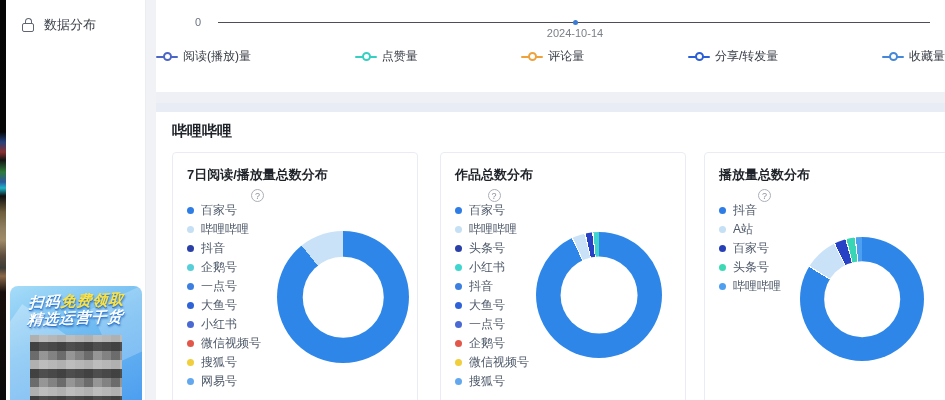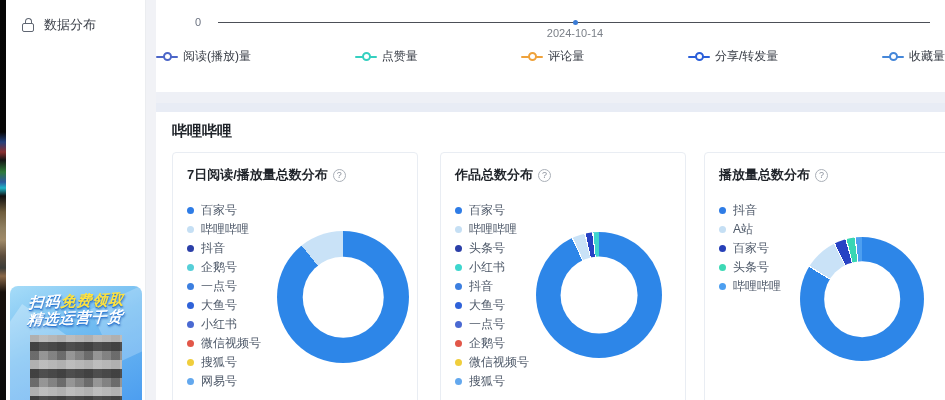--- a/index.html
+++ b/index.html
@@ -48,21 +48,21 @@
 
   
   .band1 { position:absolute; left:156px; top:92px; width:789px; height:11px; background:#eef0f6; }
   .band2 { position:absolute; left:156px; top:103px; width:789px; height:9px; background:#e8ecf5; }
 
   
   .card-dist { position:absolute; left:156px; top:112px; width:789px; height:288px; background:#fff; }
   .dist-title { position:absolute; left:16px; top:10px; font-size:15px; font-weight:bold; color:#1f2329; }
   .inner-card { position:absolute; top:40px; width:246px; height:260px; background:#fff; border:1px solid #e9edf3; border-radius:4px; }
   .ic-1 { left:16px; } .ic-2 { left:284px; } .ic-3 { left:548px; width:248px; }
-  .inner-title { position:absolute; left:14px; top:13px; font-size:13px; font-weight:bold; color:#1f2329; display:flex; align-items:center; gap:5px; }
+  .inner-title { position:absolute; left:14px; top:13px; font-size:13px; font-weight:bold; color:#1f2329; display:flex; align-items:center; gap:5px;flex-direction:column; }
   .help { display:inline-flex; align-items:center; justify-content:center; width:13px; height:13px; border:1px solid #aab0b8; border-radius:50%; font-size:9px; font-weight:normal; color:#8a909b; cursor:pointer; }
   .lg-col { position:absolute; left:14px; top:48px; }
   .lg-row { display:flex; align-items:center; gap:7px; height:19px; cursor:pointer; }
   .lg-dot { width:7px; height:7px; border-radius:50%; flex:0 0 auto; }
   .lg-lbl { font-size:12px; color:#4e5969; white-space:nowrap; }
   .donut { position:absolute; border-radius:50%; }
   .donut::after { content:""; position:absolute; left:50%; top:50%; width:61%; height:61%; transform:translate(-50%,-50%); border-radius:50%; background:#fff; }
   .d-1 { left:104px; top:78px; width:132px; height:132px; }
   .d-2 { left:95px;  top:79px; width:126px; height:126px; }
   .d-3 { left:95px;  top:84px; width:124px; height:124px; }

